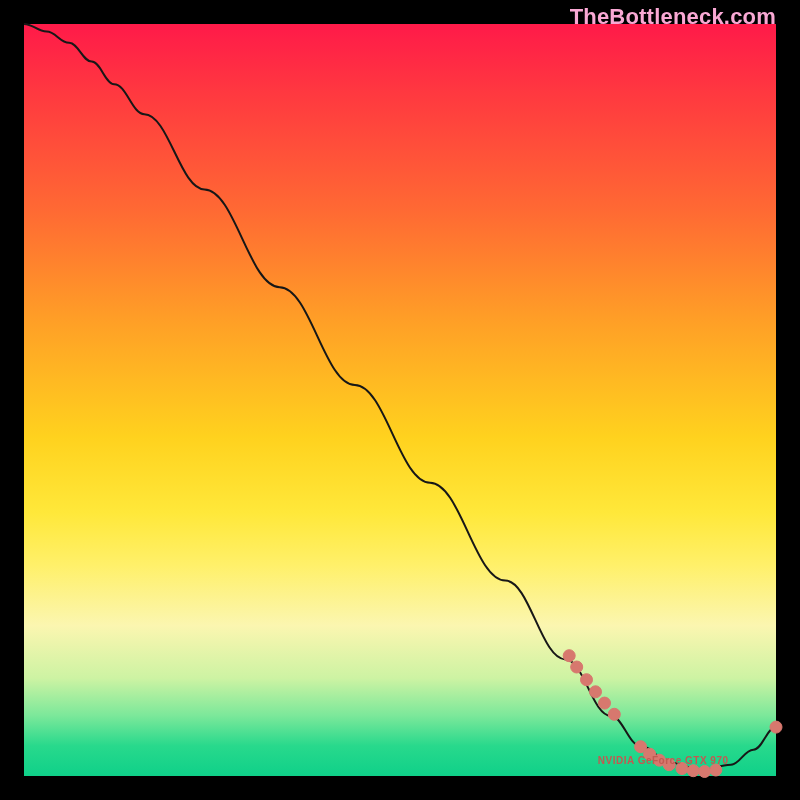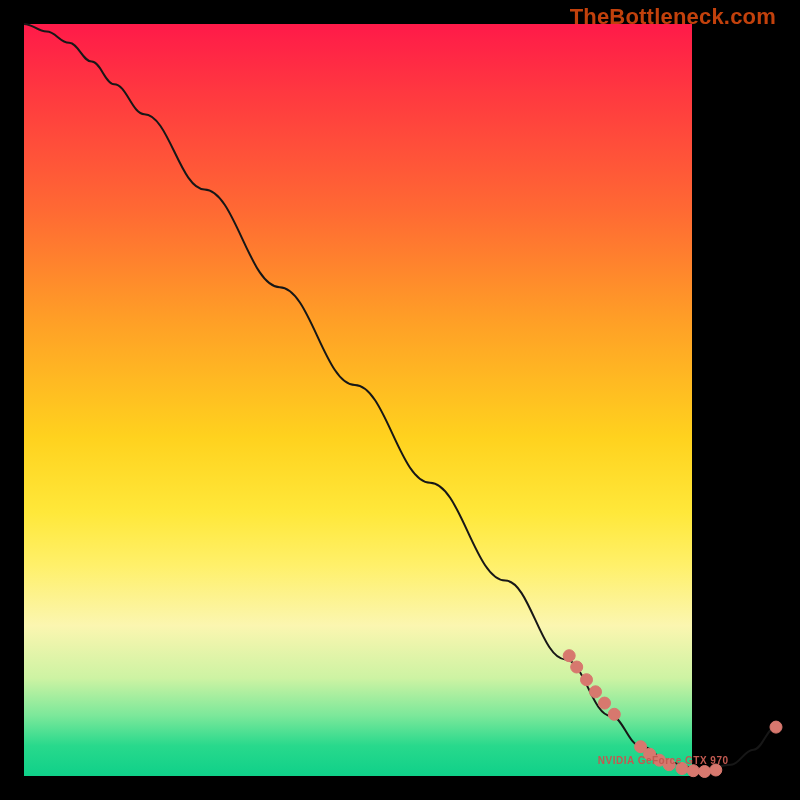--- a/index.html
+++ b/index.html
@@ -14,21 +14,21 @@
   .stage {
     position: relative;
     width: 800px;
     height: 800px;
     background: #000;
   }
   .plot {
     position: absolute;
     left: 24px;
     top: 24px;
-    width: 668px;
+    width: 752px;
     height: 752px;
     background: linear-gradient(
       to bottom,
       #ff1a49 0%,
       #ff3b3f 10%,
       #ff6a33 25%,
       #ffa126 40%,
       #ffd21e 55%,
       #ffe83a 65%,
       #fff06a 72%,
@@ -38,21 +38,21 @@
       #28d98c 96%,
       #0fd089 100%
     );
   }
   .watermark {
     position: absolute;
     top: 4px;
     right: 24px;
     font-size: 22px;
     font-weight: 600;
-    color: #c2410c;
+    color: #f9a8d4;
     letter-spacing: 0.2px;
   }
   svg.curve {
     position: absolute;
     left: 0;
     top: 0;
     width: 752px;
     height: 752px;
     overflow: visible;
   }

